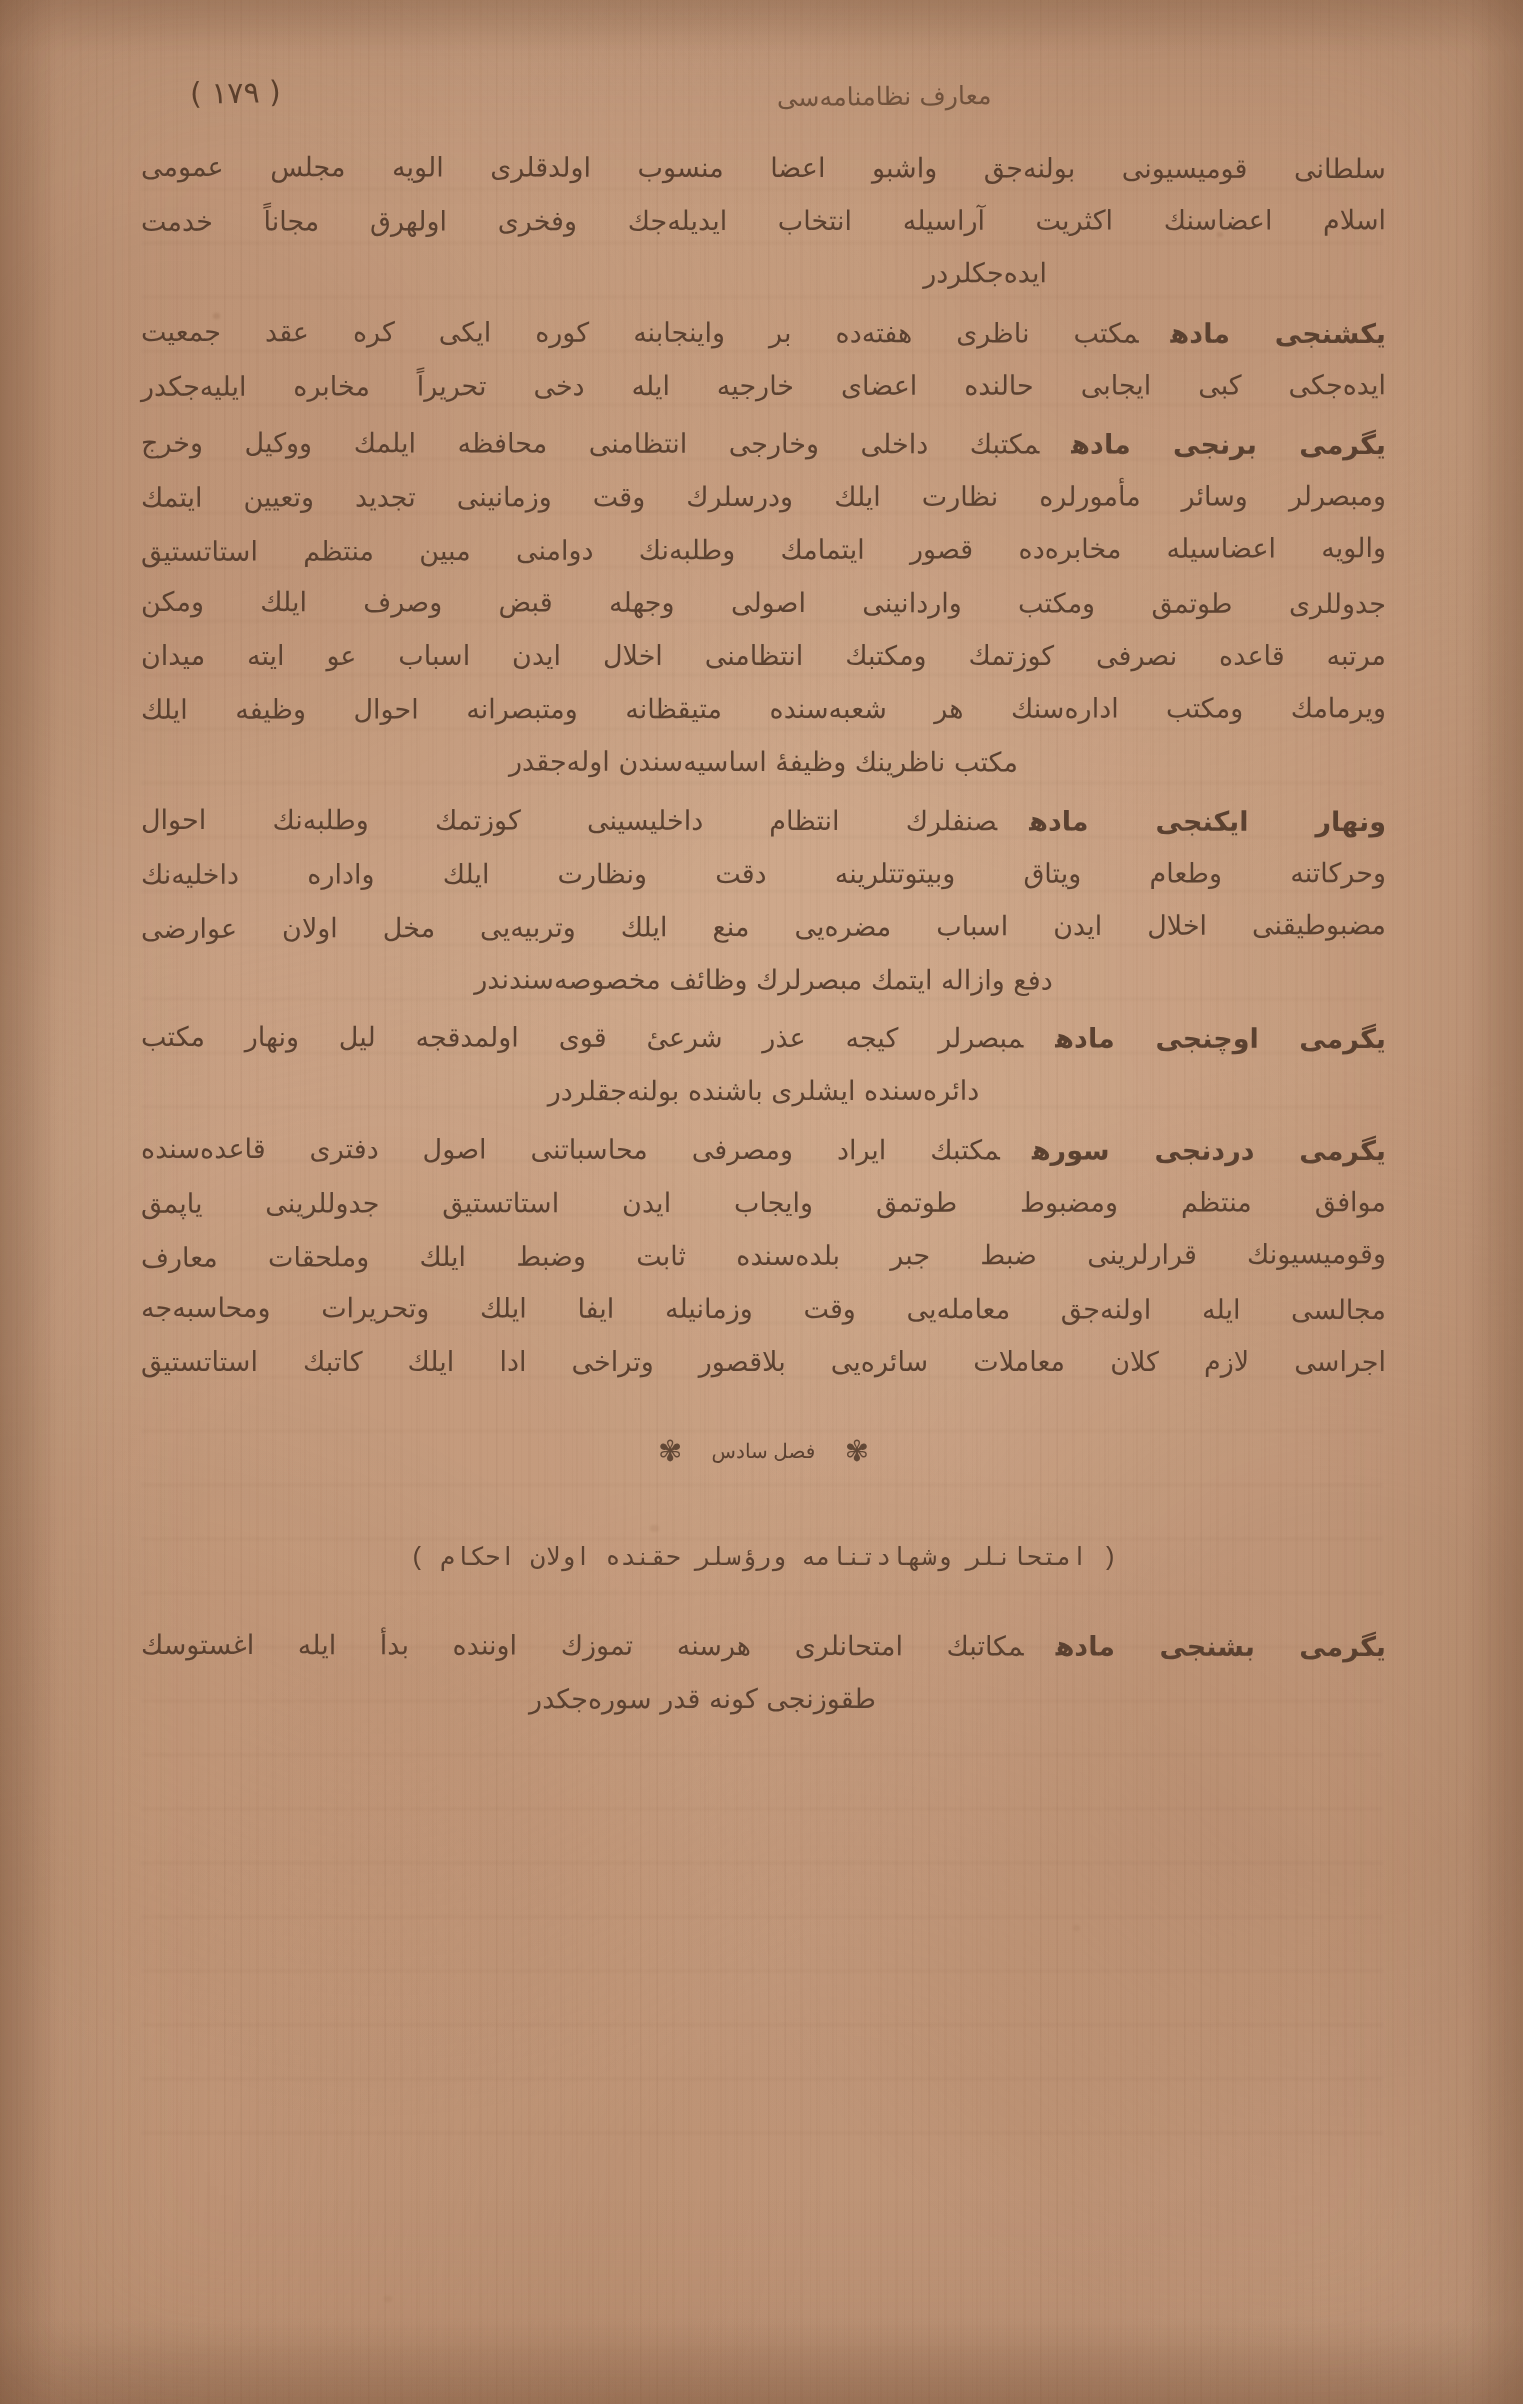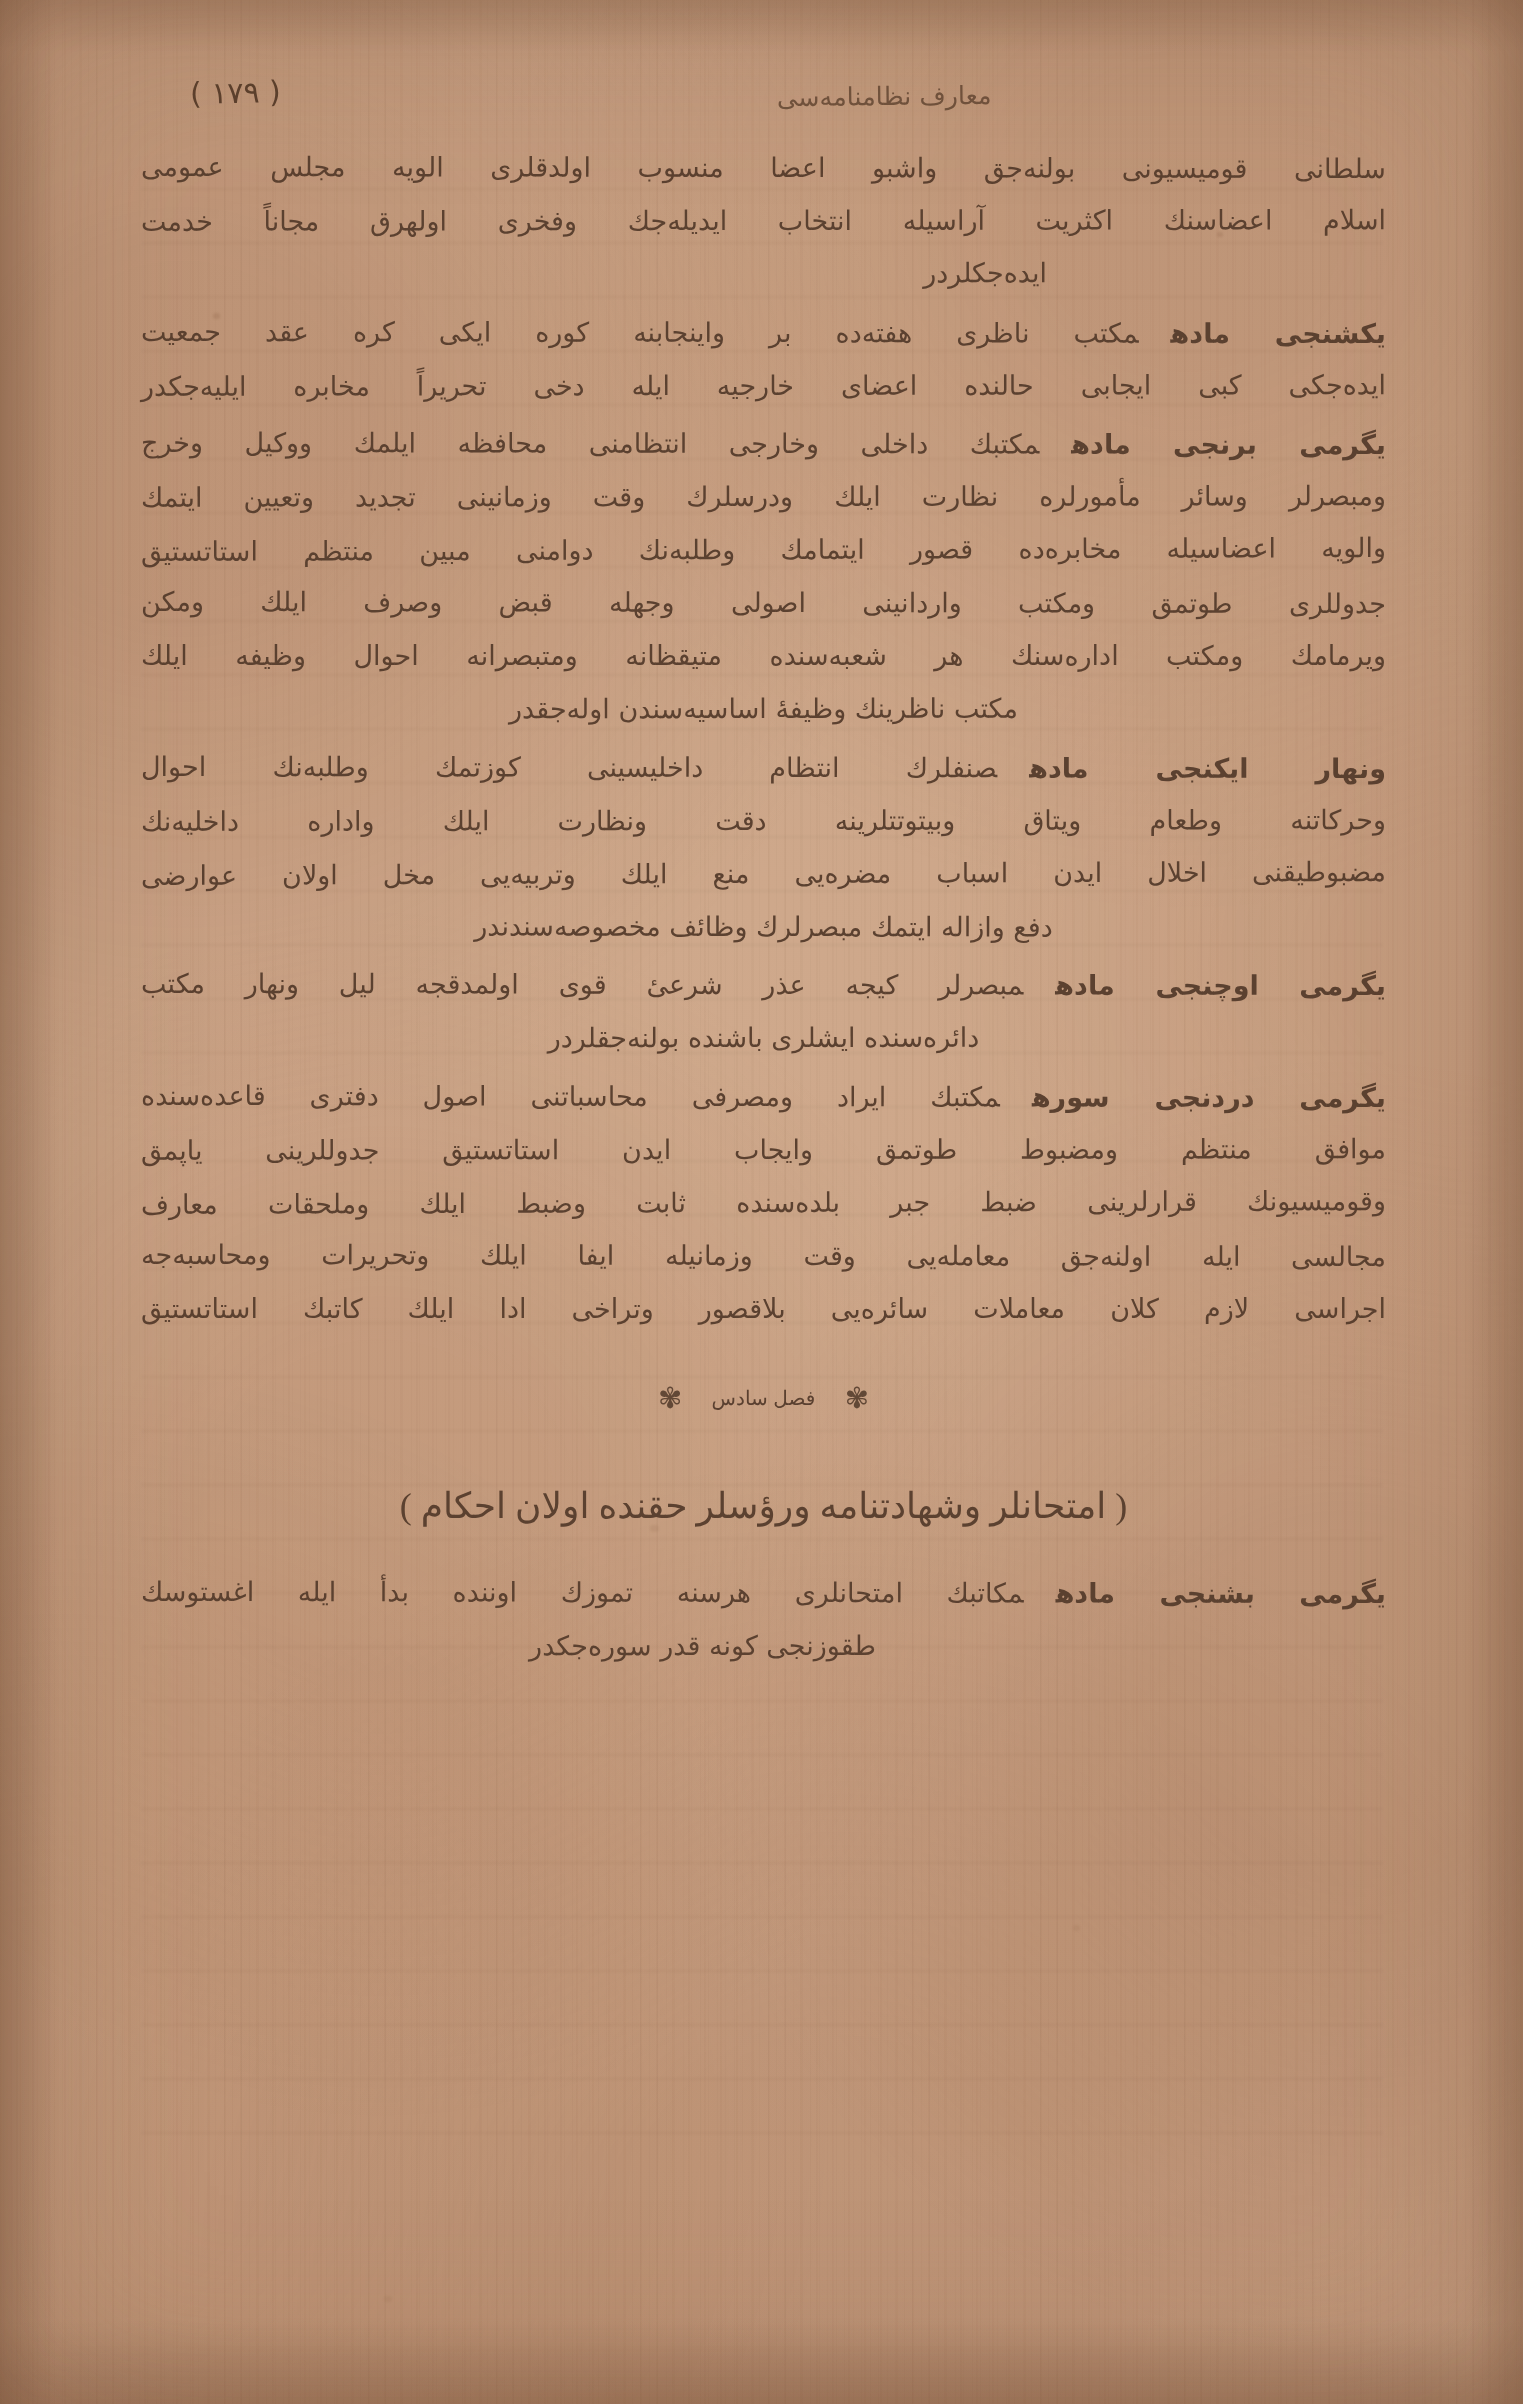--- a/index.html
+++ b/index.html
@@ -156,22 +156,22 @@
     font-family:Liberation Sans, sans-serif;
     font-size:20px;
     color:#5a4030;
     vertical-align:middle;
     letter-spacing:0.9px;
   }
   .subtitle-line{
     margin-top:45px;
     text-align:center;
     direction:rtl;
-    font-family:Liberation Serif, serif;
-    font-size:36px;
+    font-family:Liberation Mono, monospace;
+    font-size:25px;
     line-height:56px;
     color:#5b4130;
   }
   .tail-block{margin-top:32px;}
 
   
   #edge-l,#edge-r,#edge-t,#edge-b{position:absolute;pointer-events:none;}
   #edge-l{left:0;top:0;bottom:0;width:56px;background:linear-gradient(90deg,rgba(106,70,48,.30),rgba(0,0,0,0));}
   #edge-r{right:0;top:0;bottom:0;width:56px;background:linear-gradient(270deg,rgba(106,70,48,.26),rgba(0,0,0,0));}
   #edge-t{left:0;right:0;top:0;height:52px;background:linear-gradient(180deg,rgba(106,70,48,.22),rgba(0,0,0,0));}
@@ -211,20 +211,21 @@
       <div class="para">
         <span class="line justify"><span class="art-label">يكشنجى ماده</span><span>مكتب ناظرى هفته‌ده بر واينجابنه كوره ايكى كره عقد جمعيت</span></span>
         <span class="line justify">ايده‌جكى كبى ايجابى حالنده اعضاى خارجيه ايله دخى تحريراً مخابره ايليه‌جكدر</span>
       </div>
 
       <div class="para">
         <span class="line justify"><span class="art-label">يگرمى برنجى ماده</span><span>مكتبك داخلى وخارجى انتظامنى محافظه ايلمك ووكيل وخرج</span></span>
         <span class="line justify">ومبصرلر وسائر مأمورلره نظارت ايلك ودرسلرك وقت وزمانينى تجديد وتعيين ايتمك</span>
         <span class="line justify">والويه اعضاسيله مخابره‌ده قصور ايتمامك وطلبه‌نك دوامنى مبين منتظم استاتستيق</span>
         <span class="line justify">جدوللرى طوتمق ومكتب واردانينى اصولى وجهله قبض وصرف ايلك ومكن</span>
+        <span class="line justify">مرتبه قاعده نصرفى كوزتمك ومكتبك انتظامنى اخلال ايدن اسباب عو ايته ميدان</span>
         <span class="line justify">ويرمامك ومكتب اداره‌سنك هر شعبه‌سنده متيقظانه ومتبصرانه احوال وظيفه ايلك</span>
         <span class="line center">مكتب ناظرينك وظيفهٔ اساسيه‌سندن اوله‌جقدر</span>
       </div>
 
       <div class="para">
         <span class="line justify"><span class="art-label">ونهار ايكنجى ماده</span><span>صنفلرك انتظام داخليسينى كوزتمك وطلبه‌نك احوال</span></span>
         <span class="line justify">وحركاتنه وطعام ويتاق وبيتوتتلرينه دقت ونظارت ايلك واداره داخليه‌نك</span>
         <span class="line justify">مضبوطيقنى اخلال ايدن اسباب مضره‌يى منع ايلك وتربيه‌يى مخل اولان عوارضى</span>
         <span class="line center">دفع وازاله ايتمك مبصرلرك وظائف مخصوصه‌سندندر</span>
       </div>

